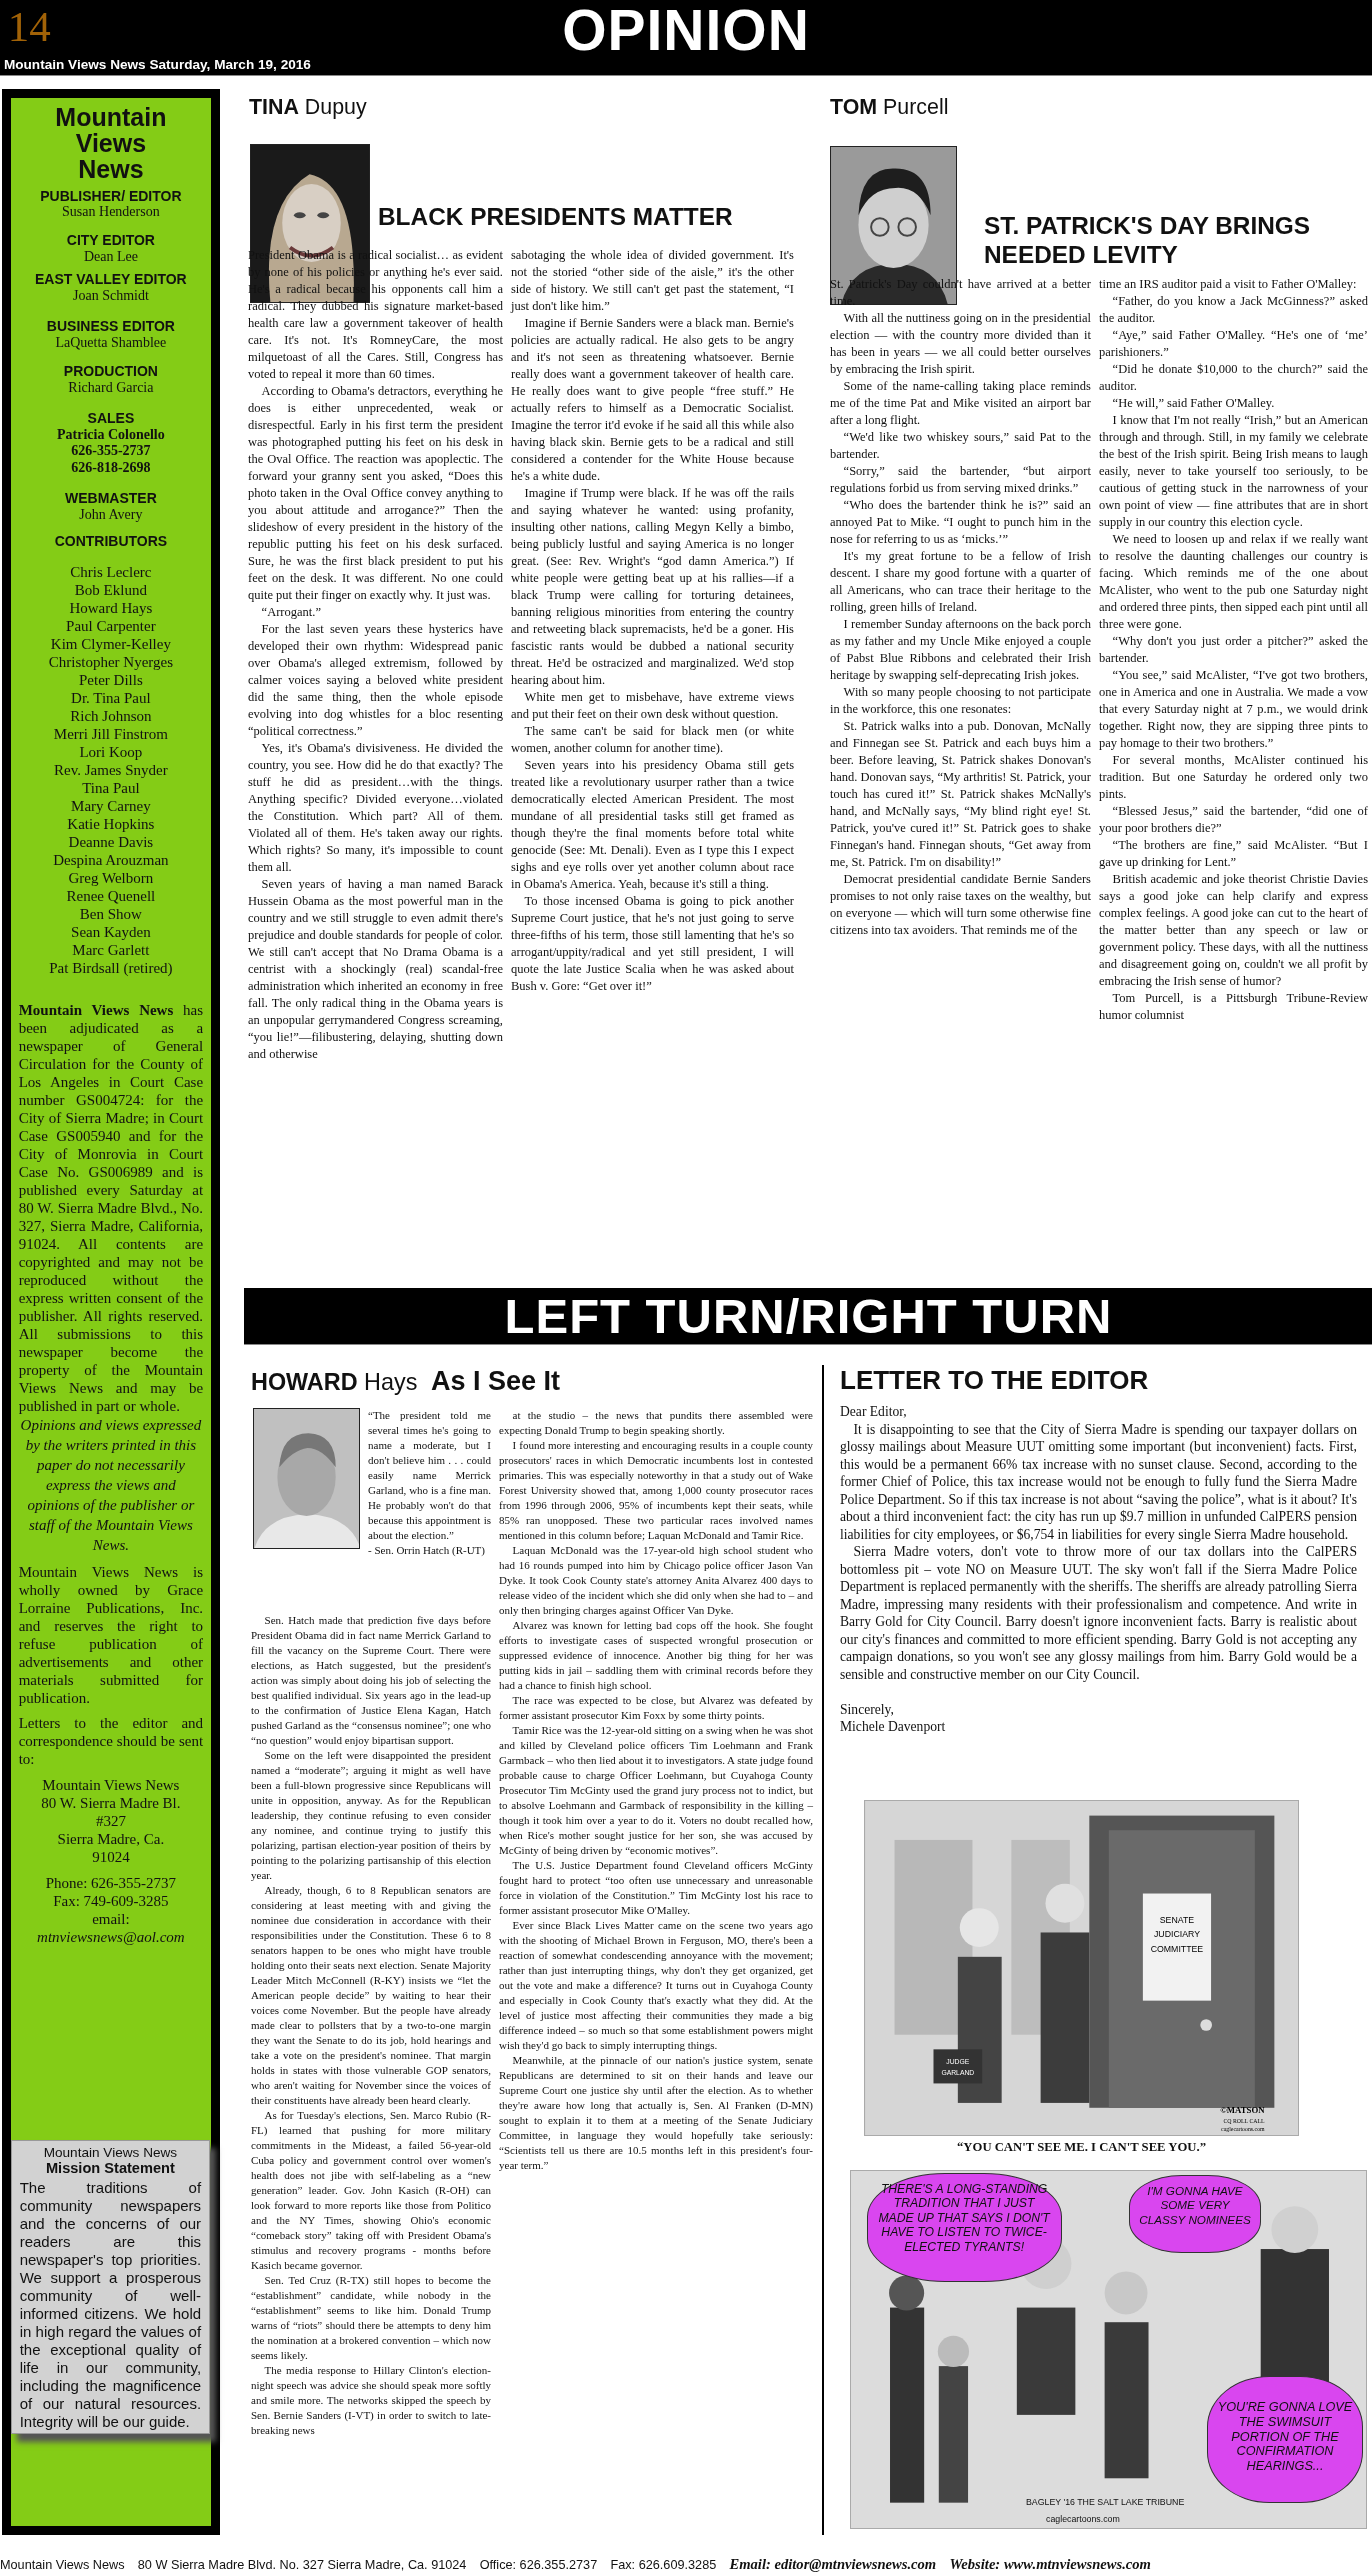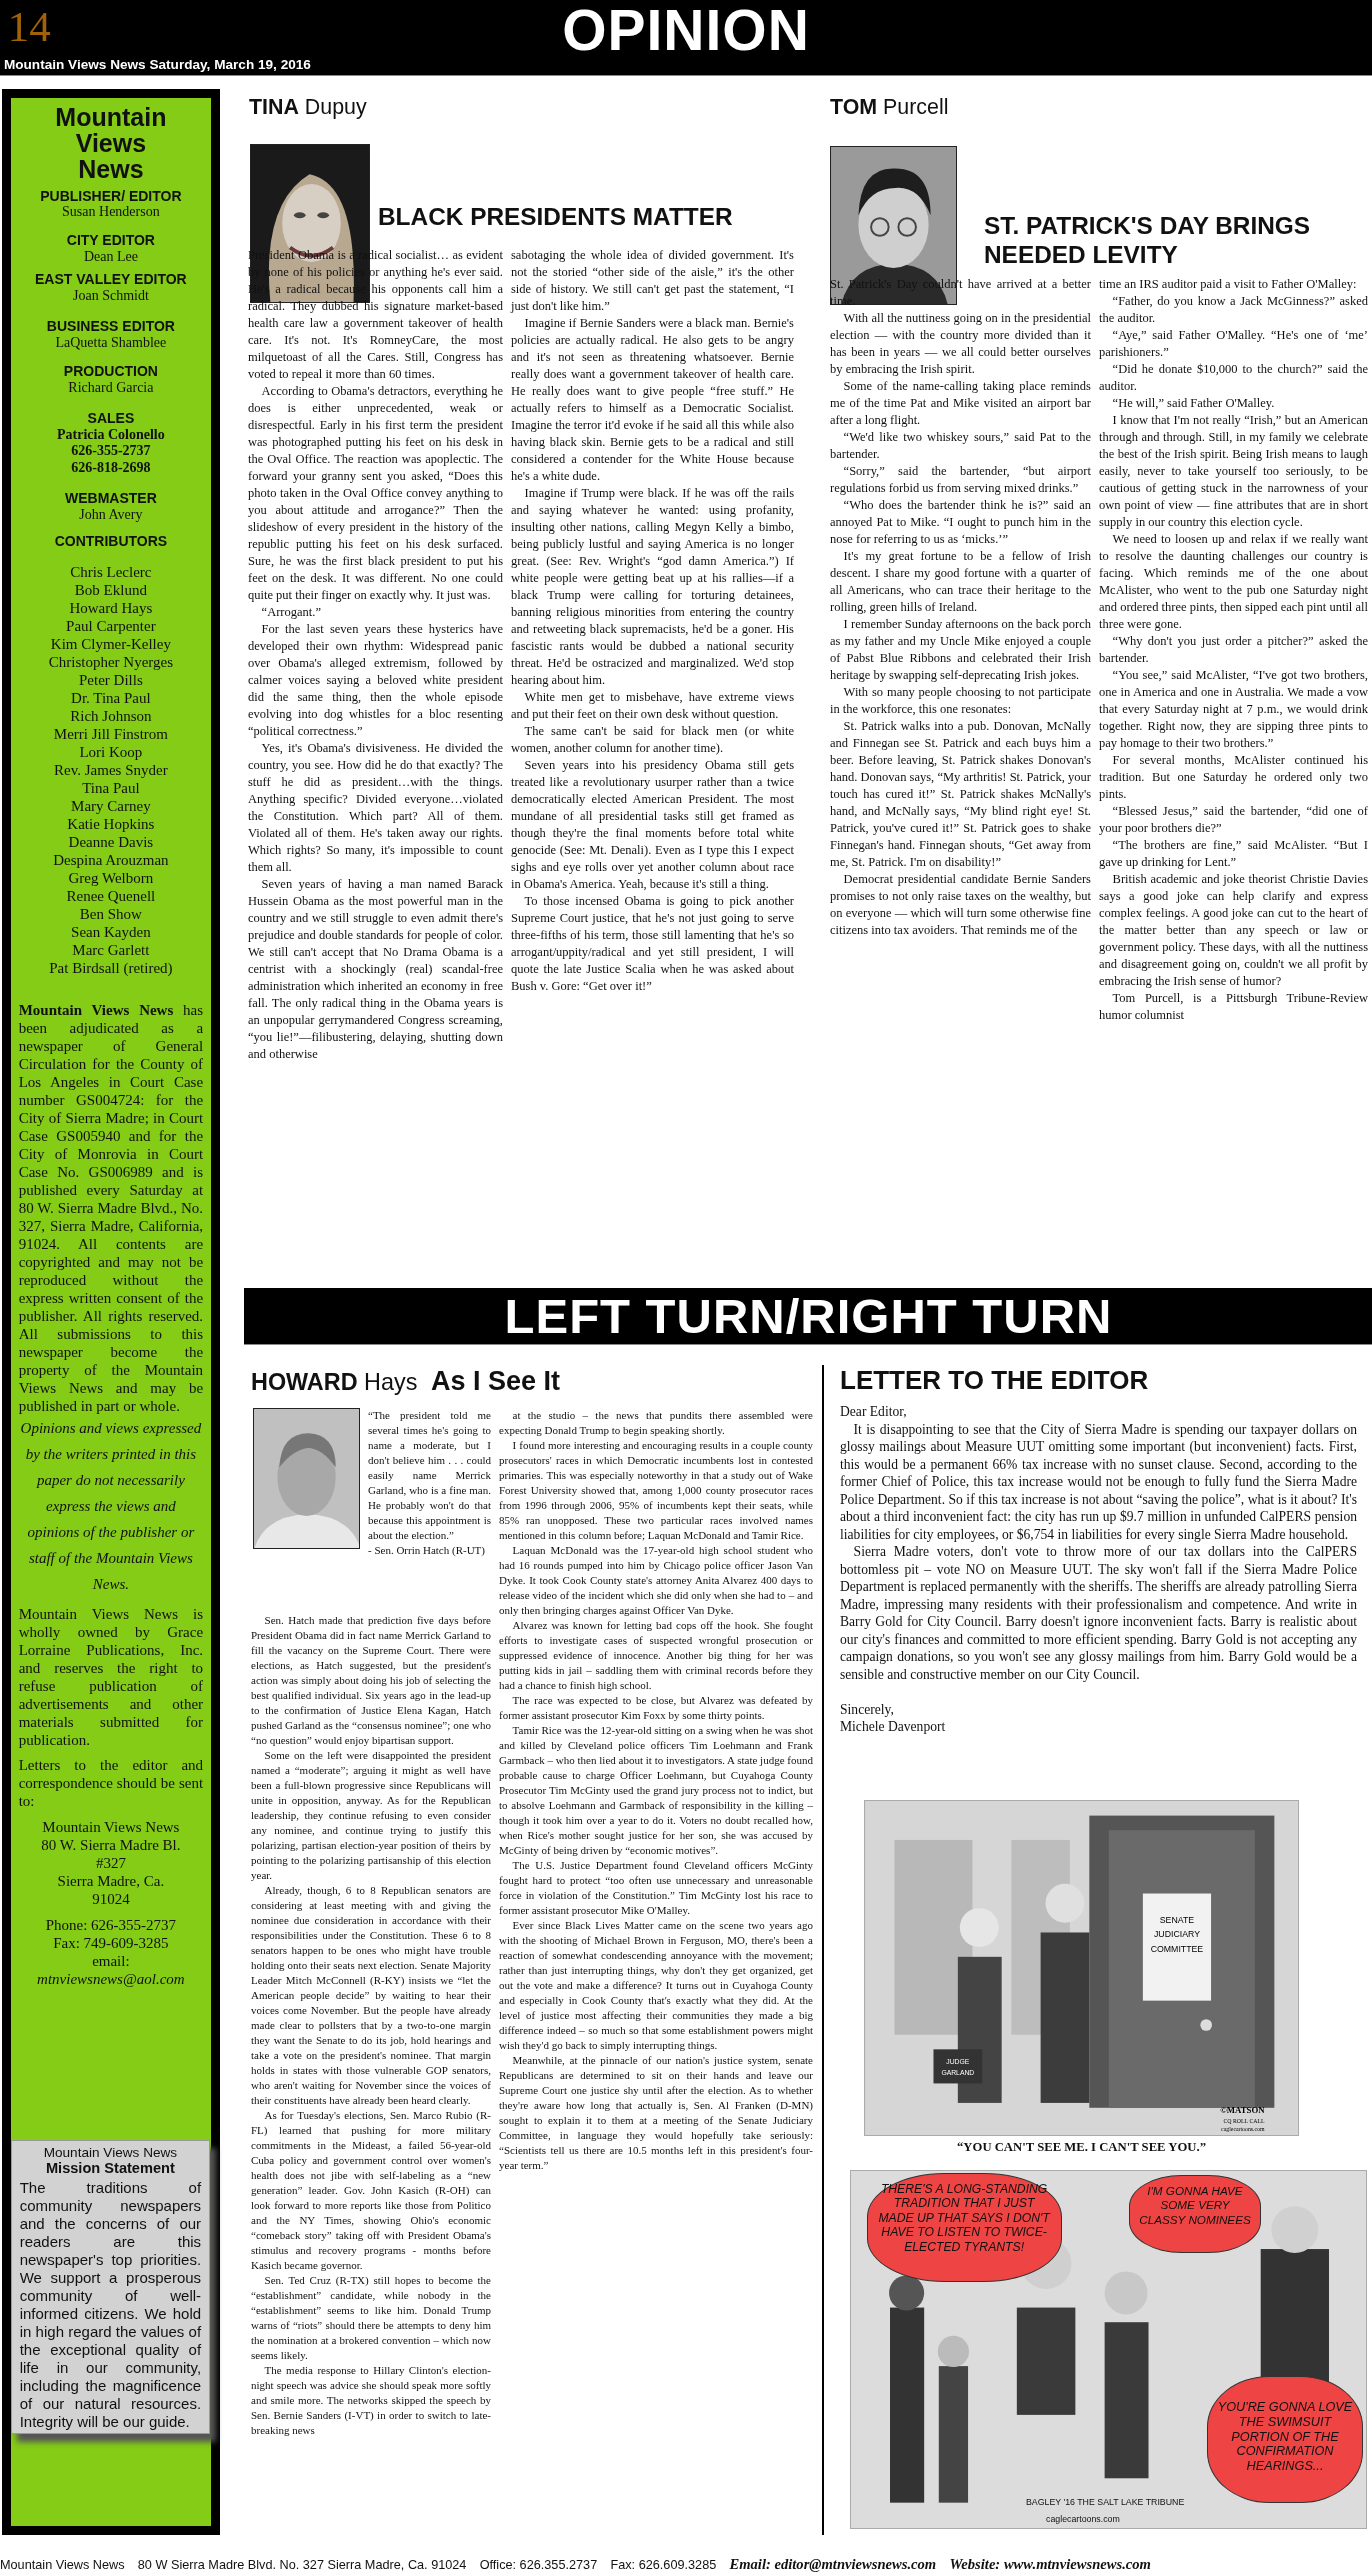--- a/index.html
+++ b/index.html
@@ -13,21 +13,21 @@
 
   
   .sidebar { position: absolute; left: 1.9px; top: 89px; width: 218px; height: 2446px; border: 9.7px solid #000; background: #84cc16; }
   .sb-inner { padding: 3.9px 7.8px; text-align: center; }
   .sb-logo { font-family: "Liberation Sans", sans-serif; font-weight: bold; font-size: 25px; line-height: 26px; margin-top: 1.9px; }
   .sb-role { font-family: "Liberation Sans", sans-serif; font-weight: bold; font-size: 14px; margin-top: 5.8px; line-height: 16.6px; }
   .sb-name { font-size: 14px; line-height: 16.6px; }
   .sb-name.bold { font-weight: bold; }
   .sb-contrib { font-size: 15px; line-height: 18px; margin-top: 13.6px; }
   .sb-legal { text-align: justify; font-size: 15px; line-height: 18px; margin-top: 23.4px; }
-  .sb-italic { font-style: italic; text-align: center; font-size: 15px; line-height: 26px; }
+  .sb-italic { font-style: italic; text-align: center; font-size: 15px; line-height: 20px; }
   .sb-para { text-align: justify; font-size: 15px; line-height: 18px; margin-top: 7.8px; }
   .sb-center { text-align: center; font-size: 15px; line-height: 18px; margin-top: 7.8px; }
   .mission { position: absolute; left: 0px; top: 2042px; width: 199px; background: #d2d2d2; border: 1px solid #999; padding: 3.9px 7.8px 1.9px 7.8px; box-shadow: 5.8px 7.8px 5.8px #555; font-family: "Liberation Sans", sans-serif; }
   .mission .m-title { text-align: center; font-size: 13.6px; line-height: 15.6px; }
   .mission .m-sub { text-align: center; font-size: 14.6px; font-weight: bold; line-height: 16.6px; }
   .mission .m-body { text-align: justify; font-size: 15px; line-height: 18px; margin-top: 1.9px; }
 
   
   .byline { position: absolute; font-family: "Liberation Sans", sans-serif; font-size: 21.4px; }
   .byline b { font-weight: bold; }
@@ -41,21 +41,21 @@
   .vrule { position: absolute; left: 822px; top: 1365px; width: 1.9px; height: 1170px; background: #000; }
 
   .hays-col { position: absolute; font-size: 11px; line-height: 15px; text-align: justify; }
   .hays-col p { text-indent: 13.6px; }
   .letter { position: absolute; left: 840px; top: 1403px; width: 517px; font-size: 13.6px; line-height: 17.5px; text-align: justify; }
   .letter p { text-indent: 13.6px; }
   .letter p.noindent { text-indent: 0; }
 
   .cartoon { position: absolute; background: #c8c8c8; border: 1px solid #aaa; overflow: hidden; }
   .caption { position: absolute; font-family: "Liberation Serif", serif; font-weight: bold; font-size: 12.7px; text-align: center; }
-  .speech { position: absolute; background: #ef4444; border: 1.5px solid #333; border-radius: 40%; font-family: "Liberation Sans", sans-serif; font-size: 12.7px; line-height: 14.6px; text-align: center; padding: 7.8px; font-style: italic; }
+  .speech { position: absolute; background: #d946ef; border: 1.5px solid #333; border-radius: 40%; font-family: "Liberation Sans", sans-serif; font-size: 12.7px; line-height: 14.6px; text-align: center; padding: 7.8px; font-style: italic; }
 
   .footer { position: absolute; left: 0; top: 2556px; width: 1372px; height: 20.5px; font-family: "Liberation Sans", sans-serif; font-size: 12.7px; white-space: nowrap; }
   .footer span { margin-right: 9.7px; }
   .footer .em { font-family: "Liberation Serif", serif; font-style: italic; font-weight: bold; font-size: 14.6px; }
 </style>
 </head>
 <body>
 
 <div class="masthead">
   <div class="page-num">14</div>

